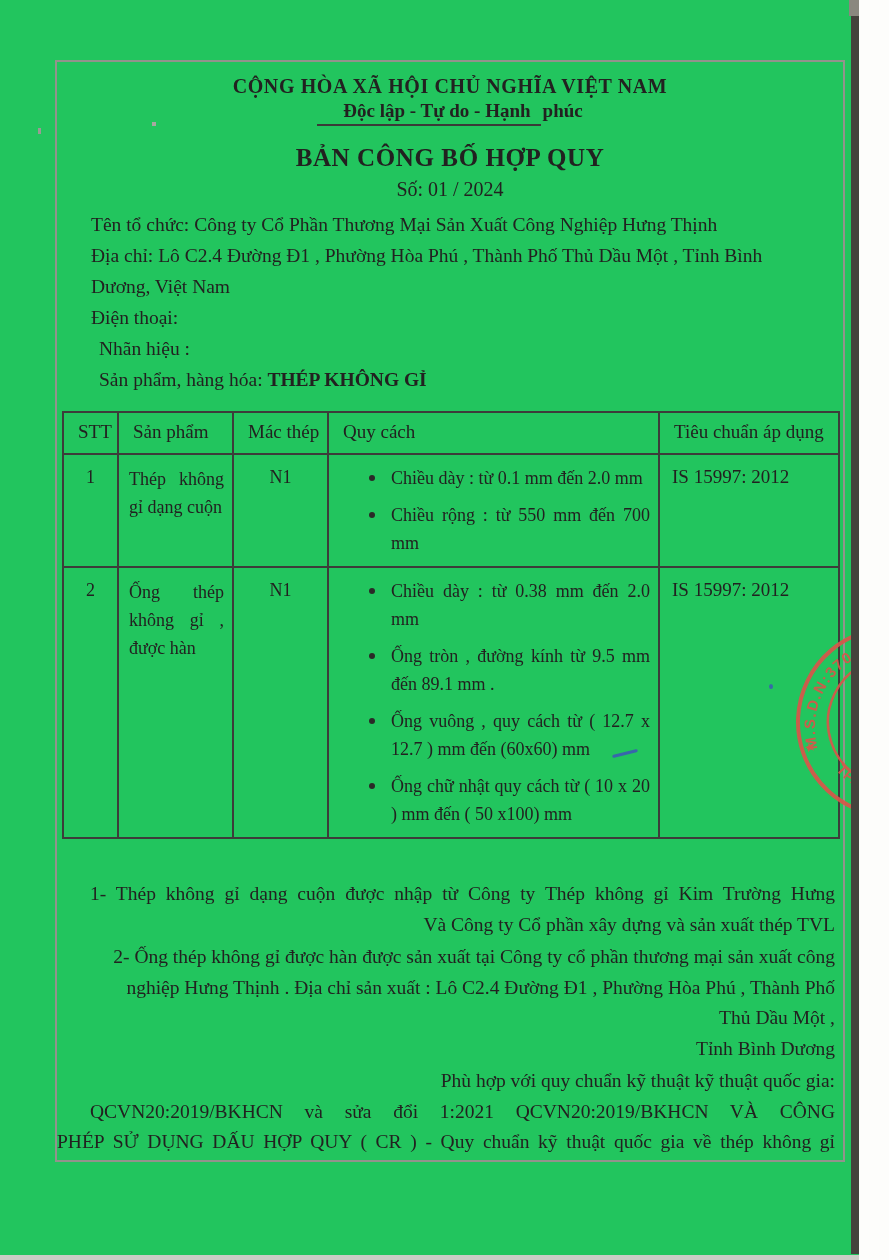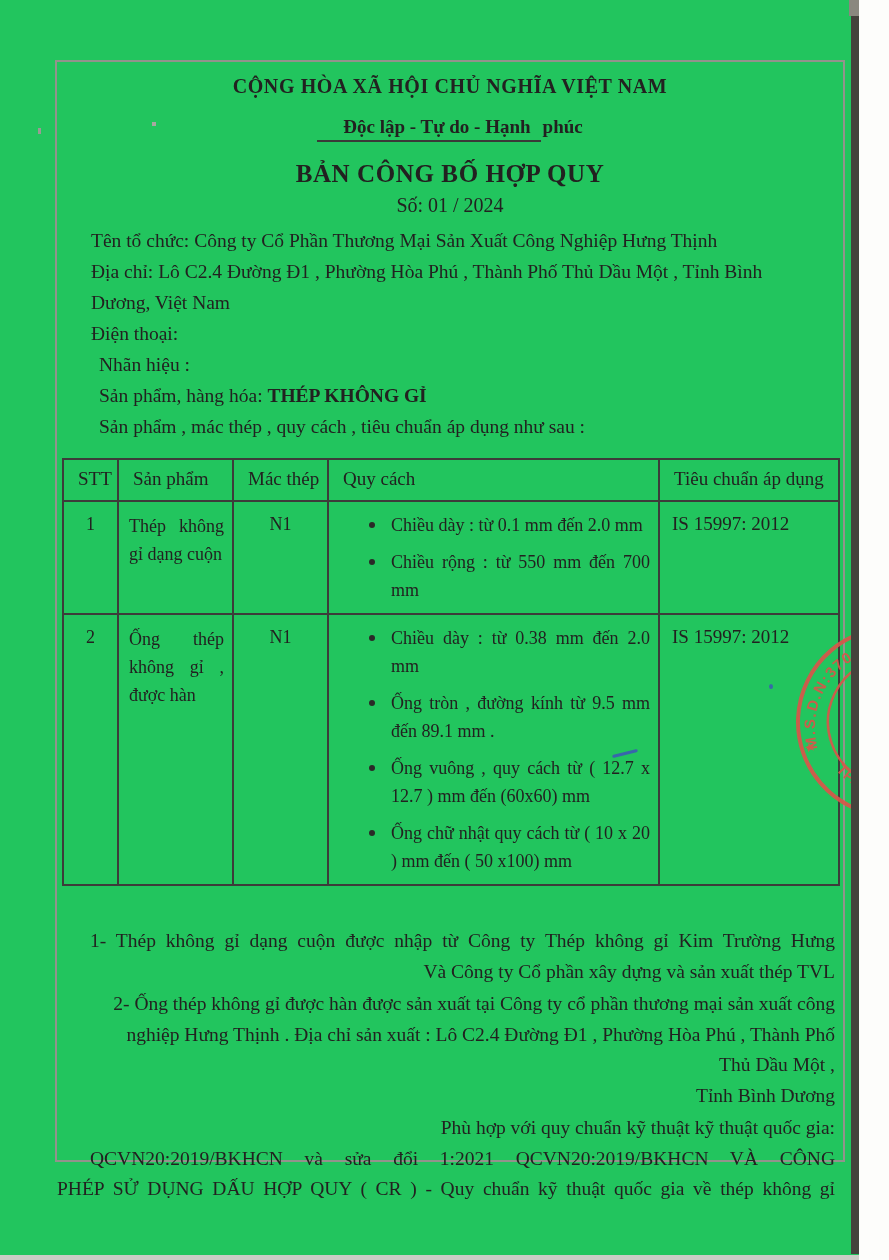--- a/index.html
+++ b/index.html
@@ -11,21 +11,21 @@
   .edge-right{position:absolute;top:14px;right:0;width:8px;height:1240px;background:#44423c;}
   .edge-right-fade{position:absolute;top:0;right:0;width:10px;height:16px;background:#8a887f;}
   .edge-bottom{position:absolute;left:0;bottom:0;width:889px;height:5px;background:#ccccc6;}
 
   
   .frame{position:absolute;left:55px;top:60px;width:790px;height:1102px;
          border:2px solid #93938c;box-sizing:border-box;}
 
   .center{text-align:center;}
   .national-title{margin-top:13px;font-size:20px;font-weight:bold;letter-spacing:.6px;}
-  .motto{margin-top:18px;font-size:19px;font-weight:bold;}
+  .motto{margin-top:2px;font-size:19px;font-weight:bold;}
   .motto-u{display:inline-block;border-bottom:2px solid #3a3a38;padding:0 10px 2px 26px;}
   .motto-tail{display:inline-block;padding-left:2px;}
   .doc-title{margin-top:18px;font-size:25px;font-weight:bold;letter-spacing:.6px;}
   .doc-number{margin-top:6px;font-size:20px;}
 
   .info{margin:8px 38px 0 34px;font-size:19.5px;line-height:31px;}
   .info p{margin:0;}
   .indented{margin-left:8px !important;}
   .bold{font-weight:bold;}
 
@@ -81,21 +81,20 @@
     <div class="center doc-title">BẢN CÔNG BỐ HỢP QUY</div>
 
     <div class="center doc-number">Số: 01 / 2024</div>
 
     <div class="info">
       <p>Tên tổ chức: Công ty Cổ Phần Thương Mại Sản Xuất Công Nghiệp Hưng Thịnh</p>
       <p>Địa chỉ: Lô C2.4 Đường Đ1 , Phường Hòa Phú , Thành Phố Thủ Dầu Một , Tỉnh Bình Dương, Việt Nam</p>
       <p>Điện thoại:</p>
       <p class="indented">Nhãn hiệu :</p>
       <p class="indented"><span>Sản phẩm, hàng hóa: </span><span class="bold">THÉP KHÔNG GỈ</span></p>
-      <p class="indented">Sản phẩm , mác thép , quy cách , tiêu chuẩn áp dụng như sau :</p>
     </div>
 
     <table class="spec">
       <colgroup>
         <col style="width:55px">
           <col style="width:115px">
           <col style="width:95px">
         <col style="width:331px">
           <col style="width:180px">
       </colgroup>

